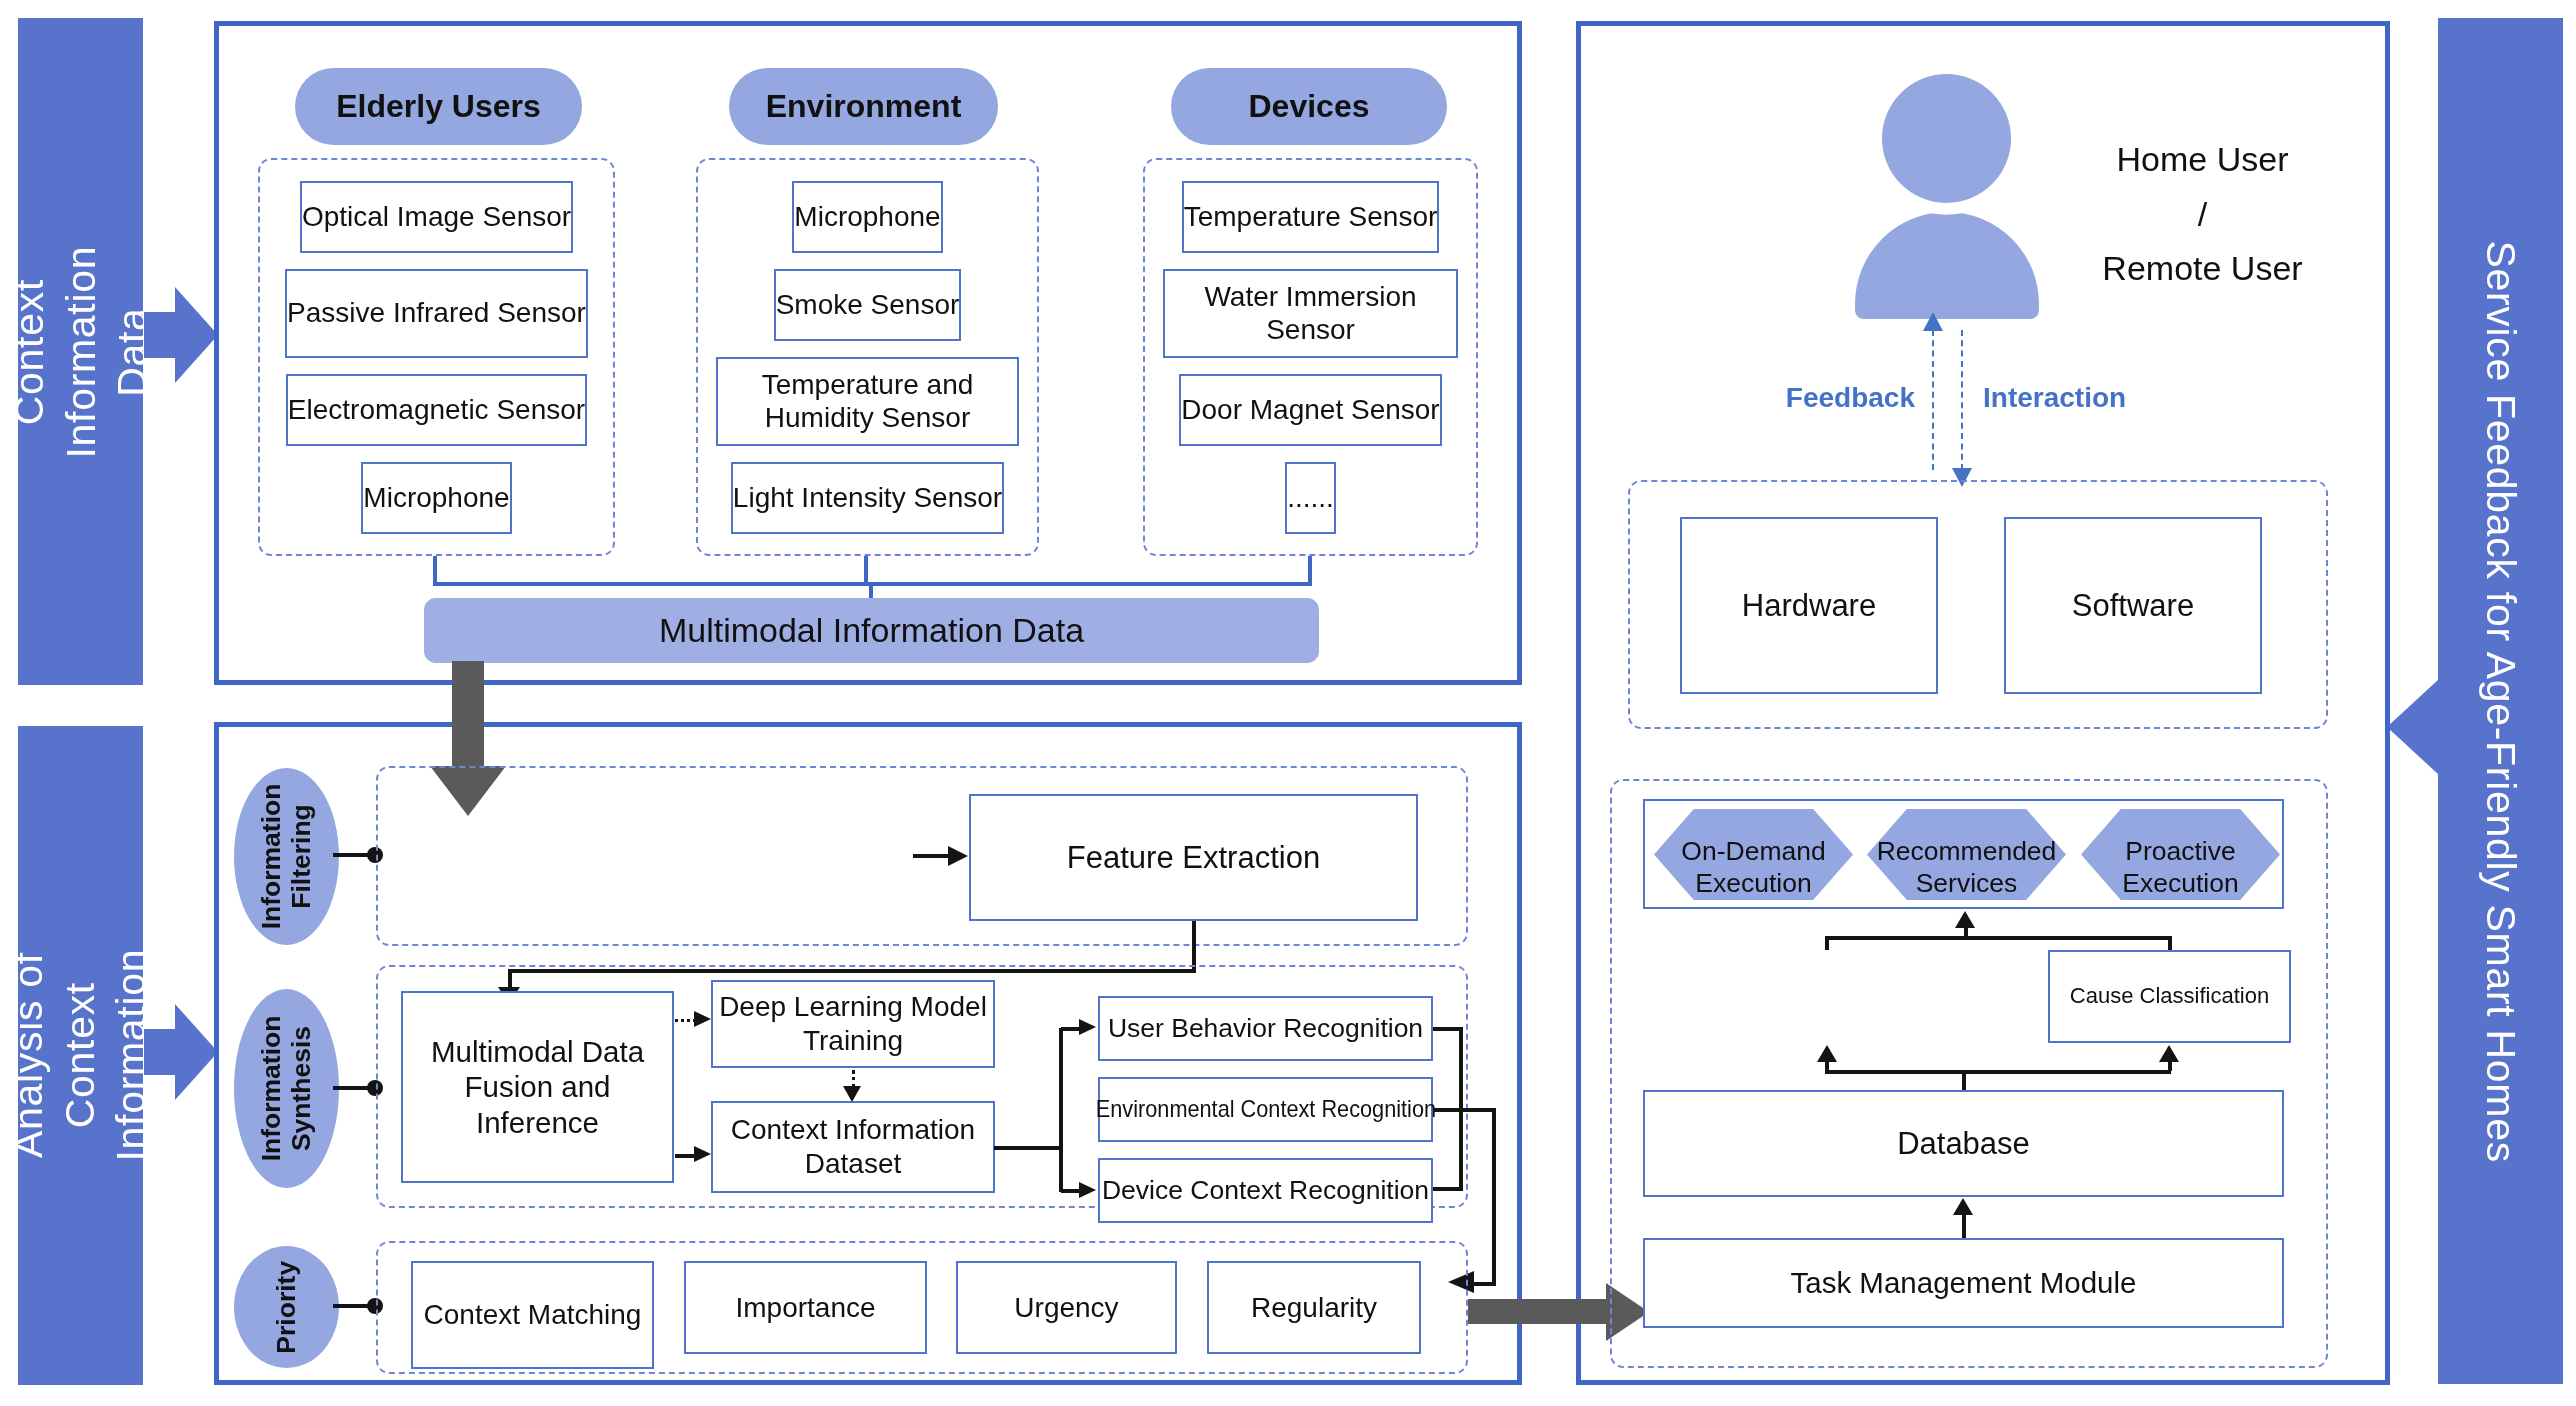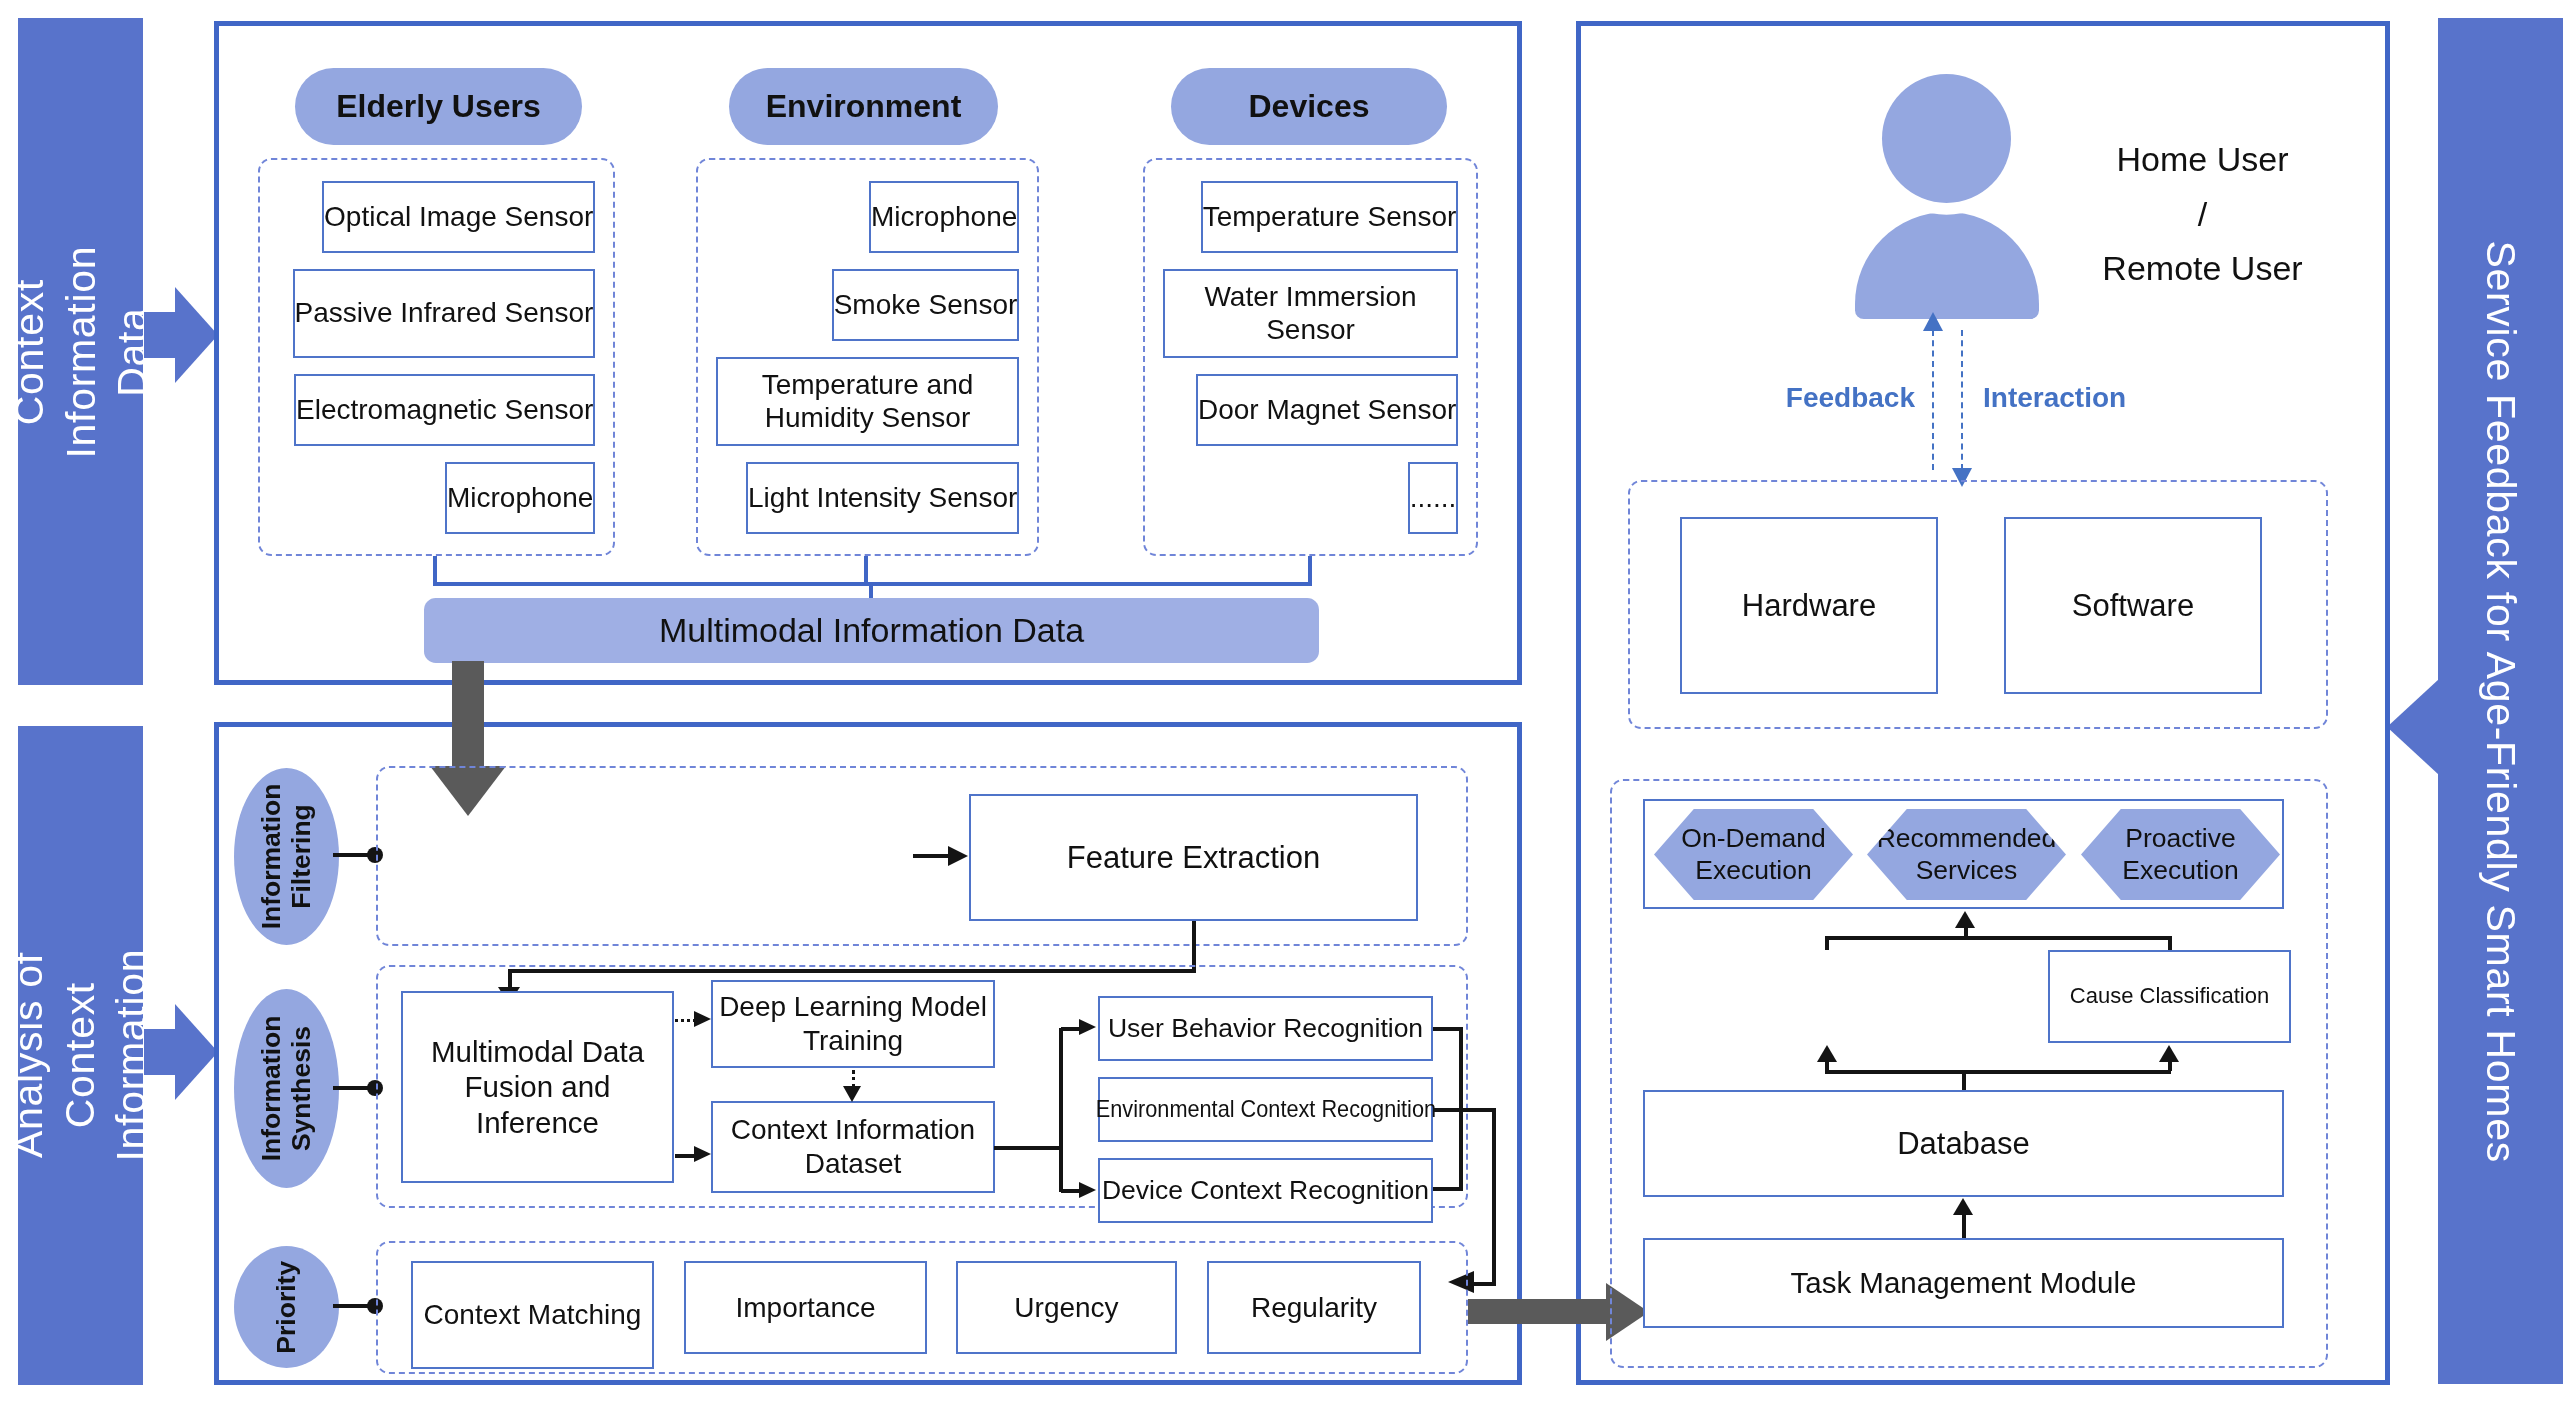--- a/index.html
+++ b/index.html
@@ -9,34 +9,34 @@
   .flex{display:flex;align-items:center;justify-content:center;text-align:center;}
   .pre{white-space:pre-line;}
   .panel{border:5.2px solid var(--panel_border);background:#fff;}
   .rail{background:var(--rail);}
   .railtext{color:#fff;font-size:41px;font-weight:500;letter-spacing:0.7px;text-align:center;line-height:1.25;}
   .vrot{transform:rotate(-90deg);white-space:pre-line;}
   .vrot2{transform:rotate(90deg);white-space:nowrap;}
   .pill{background:var(--fill_light);border-radius:44px;font-weight:bold;font-size:32px;}
   .dash{border:2.9px dashed var(--dash_border);border-radius:13.3px;background:transparent;}
   .wbox{border:2.9px solid var(--box_border);background:#fff;font-size:28px;line-height:1.2;}
-  .col{display:flex;flex-direction:column;gap:16px;padding:20.6px 17.7px;align-items:flex-end;}
+  .col{display:flex;flex-direction:column;gap:16px;padding:20.6px 17.7px;align-items:center;}
   .col .wbox{position:relative;flex:none;display:flex;align-items:center;justify-content:center;text-align:center;}
   .h1{height:68px;}
   .h2{height:85px;}
   .bline{background:var(--panel_border);}
   .kline{background:var(--line_black);}
   .dotl{border-top:3.7px dotted var(--line_black);height:0;}
   .dotv{border-left:3.7px dotted var(--line_black);width:0;}
   .dashv{border-left:2.9px dashed var(--label_blue);width:0;}
   .dot{width:16px;height:16px;border-radius:50%;background:var(--line_black);}
   .tri{width:0;height:0;}
   .oval{background:var(--fill_light);border-radius:50%;font-weight:bold;font-size:26.5px;line-height:1.15;}
   .hex{background:var(--fill_light);clip-path:polygon(20% 0%,80% 0%,100% 50%,80% 100%,20% 100%,0% 50%);
-       font-size:26.5px;line-height:1.2;}
+       font-size:26.5px;line-height:1.2;align-items:flex-end;}
   .bar{background:var(--bar_fill);border-radius:11.8px;font-size:34px;}
   .bluelabel{color:var(--label_blue);font-weight:bold;font-size:28px;}
   .grayshaft{background:var(--arrow_gray);}
 </style>
 </head>
 <body>
 
 <div id="canvas">
 
   <div class="box rail flex" style="left:18.4px;top:18.4px;width:125px;height:667px;">

